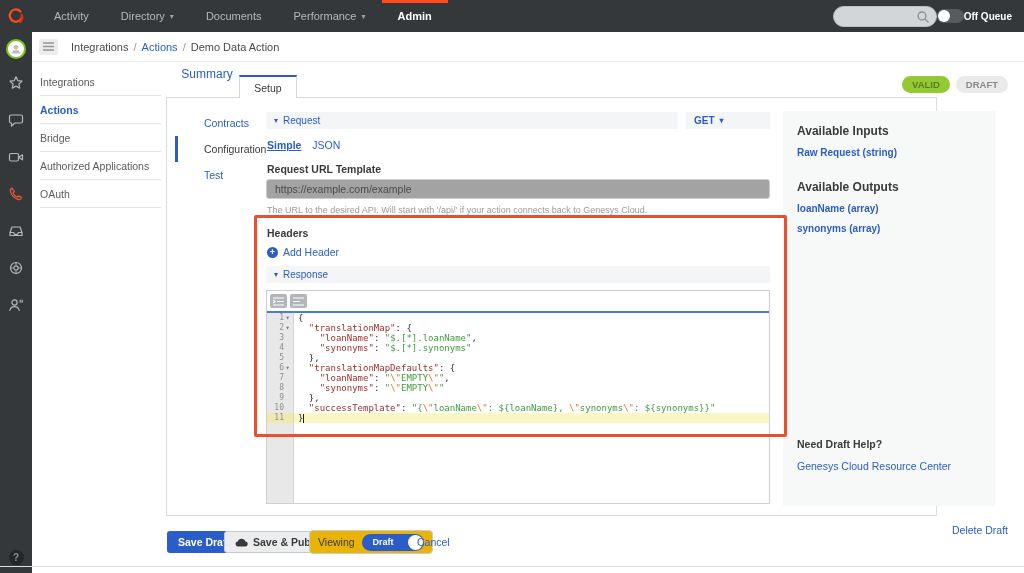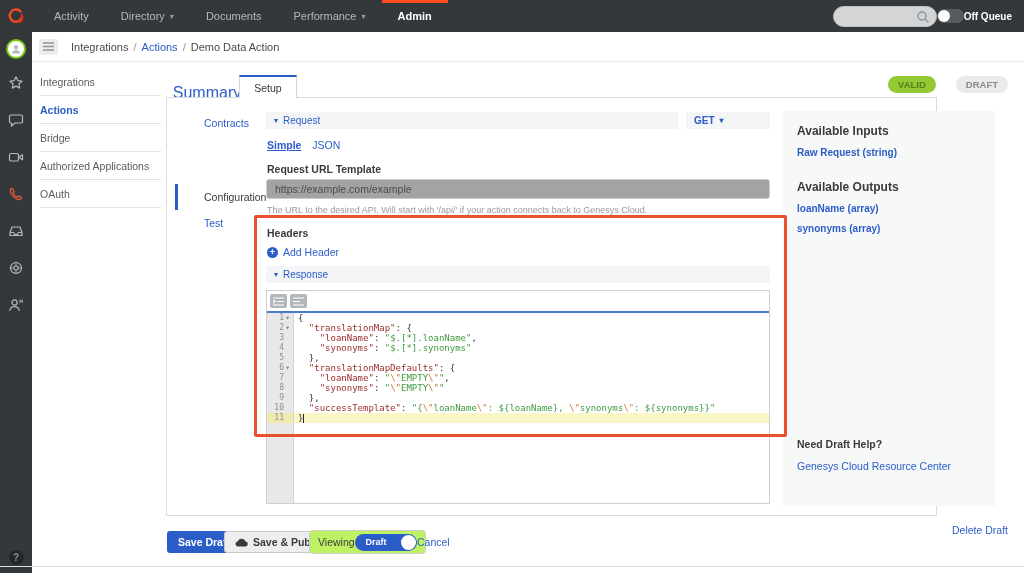--- a/index.html
+++ b/index.html
@@ -33,35 +33,35 @@
   .crumbs { margin-left: 13px; font-size: 11px; color: #4a4a4a; display: flex; gap: 5px; }
   .crumb-sep { color: #9b9b9b; }
   .crumb-link { color: #2b5dc8; cursor: pointer; }
 
   
   .side-menu { position: absolute; left: 40px; top: 68px; width: 121px; }
   .side-item { font-size: 10.5px; color: #5c5c5c; padding: 8px 0 7px 0; border-bottom: 1px solid #e2e2e2; cursor: pointer; }
   .side-item.active { color: #2b5dc8; font-weight: bold; }
 
   
-  .badges { position: absolute; top: 76px; right: 16px; display: flex; gap: 20px; }
+  .badges { position: absolute; top: 76px; right: 16px; display: flex; gap: 6px; }
   .badge { height: 17px; border-radius: 9px; padding: 0 10px; font-size: 9.5px; font-weight: bold; display: flex; align-items: center; }
   .badge.valid { background: #94c934; color: #55801d; }
   .badge.draft { background: #eaeaea; color: #8a8a8a; }
 
   
-  .tab-summary { position: absolute; left: 176px; top: 83px; width: 62px; height: 19px; font-size: 16px; color: #2b5dc8; display: flex; align-items: center; justify-content: center; cursor: pointer; }
+  .tab-summary { position: absolute; left: 176px; top: 64px; width: 62px; height: 19px; font-size: 12px; color: #2b5dc8; display: flex; align-items: center; justify-content: center; cursor: pointer; }
   .tab-setup { position: absolute; left: 239px; top: 75px; width: 58px; height: 23px; background: #fff; border: 1px solid #d8d8d8; border-bottom: none; border-top: 2px solid #2b5dc8; font-size: 10.5px; color: #3a3a3a; display: flex; align-items: center; justify-content: center; z-index: 2; cursor: pointer; }
 
   
   .card { position: absolute; left: 166px; top: 97px; width: 771px; height: 419px; border: 1px solid #dcdcdc; background: #fff; }
 
   .sub-nav { position: absolute; left: 8px; top: 12px; width: 134px; }
   .sub-item { font-size: 10.5px; color: #2b5dc8; padding: 7px 0 7px 26px; border-left: 3px solid transparent; cursor: pointer; }
-  .sub-item.active { color: #3a3a3a; border-left-color: #2b5dc8; margin-top: 48px; }
+  .sub-item.active { color: #3a3a3a; border-left-color: #2b5dc8; }
 
   .form { position: absolute; left: 99px; top: 0; width: 504px; height: 100%; }
   .sec-bar { position: absolute; height: 17px; background: #f4f5f6; display: flex; align-items: center; padding-left: 8px; font-size: 10px; color: #2b5dc8; cursor: pointer; }
   .bar-request { left: 0; top: 14px; width: 412px; }
   .bar-method { left: 420px; top: 14px; width: 84px; font-weight: bold; }
   .bar-response { left: 0; top: 168px; width: 504px; }
   .sec-caret { font-size: 8px; margin-right: 5px; }
 
   .mode-row { position: absolute; left: 1px; top: 41px; font-size: 10.5px; }
   .mode-simple { color: #2b5dc8; font-weight: bold; text-decoration: underline; cursor: pointer; }
@@ -103,21 +103,21 @@
   .rp-help { position: absolute; left: 14px; bottom: 34px; }
   .rp-help-title { font-size: 10.5px; font-weight: bold; color: #3a3a3a; }
   .rp-help-link { font-size: 10.5px; color: #2b5dc8; margin-top: 10px; cursor: pointer; }
 
   
   .annotation { position: absolute; left: 254px; top: 215px; width: 533px; height: 222px; border: 3px solid #e8502e; border-radius: 2px; z-index: 40; pointer-events: none; }
 
   
   .btn-primary { position: absolute; left: 167px; top: 531px; height: 22px; background: #2b5dc8; color: #fff; border: none; border-radius: 3px; font-size: 10.5px; font-weight: bold; padding: 0 11px; font-family: "Liberation Sans", sans-serif; cursor: pointer; }
   .btn-secondary { position: absolute; left: 224px; top: 531px; height: 22px; background: #ecedee; color: #3a3a3a; border: 1px solid #c9c9c9; border-radius: 3px; font-size: 10.5px; font-weight: bold; padding: 0 10px; font-family: "Liberation Sans", sans-serif; display: flex; align-items: center; gap: 5px; cursor: pointer; }
-  .viewing-group { position: absolute; left: 309px; top: 530px; height: 24px; border: 1px solid #ccc; border-radius: 4px; display: flex; align-items: center; padding: 0 8px; gap: 0; background: #bef264; }
+  .viewing-group { position: absolute; left: 309px; top: 530px; height: 24px; border: 1px solid #ccc; border-radius: 4px; display: flex; align-items: center; padding: 0 8px; gap: 7px; background: #eab308; }
   .viewing-label { font-size: 10.5px; color: #3a3a3a; }
   .viewing-toggle { width: 62px; height: 17px; border-radius: 9px; background: #2b5dc8; position: relative; cursor: pointer; }
   .viewing-value { position: absolute; left: 11px; top: 0; height: 17px; line-height: 17px; color: #fff; font-size: 9px; font-weight: bold; }
   .viewing-knob { position: absolute; right: 1px; top: 1px; width: 15px; height: 15px; border-radius: 50%; background: #fff; }
   .cancel-link { position: absolute; left: 417px; top: 536px; font-size: 10.5px; color: #2b5dc8; cursor: pointer; }
   .delete-link { position: absolute; right: 16px; top: 524px; font-size: 10.5px; color: #2b5dc8; cursor: pointer; }
 
   .bottom-strip { position: absolute; left: 0; bottom: 6px; width: 1024px; border-top: 1px solid #e0e0e0; }
 </style>
 </head>

